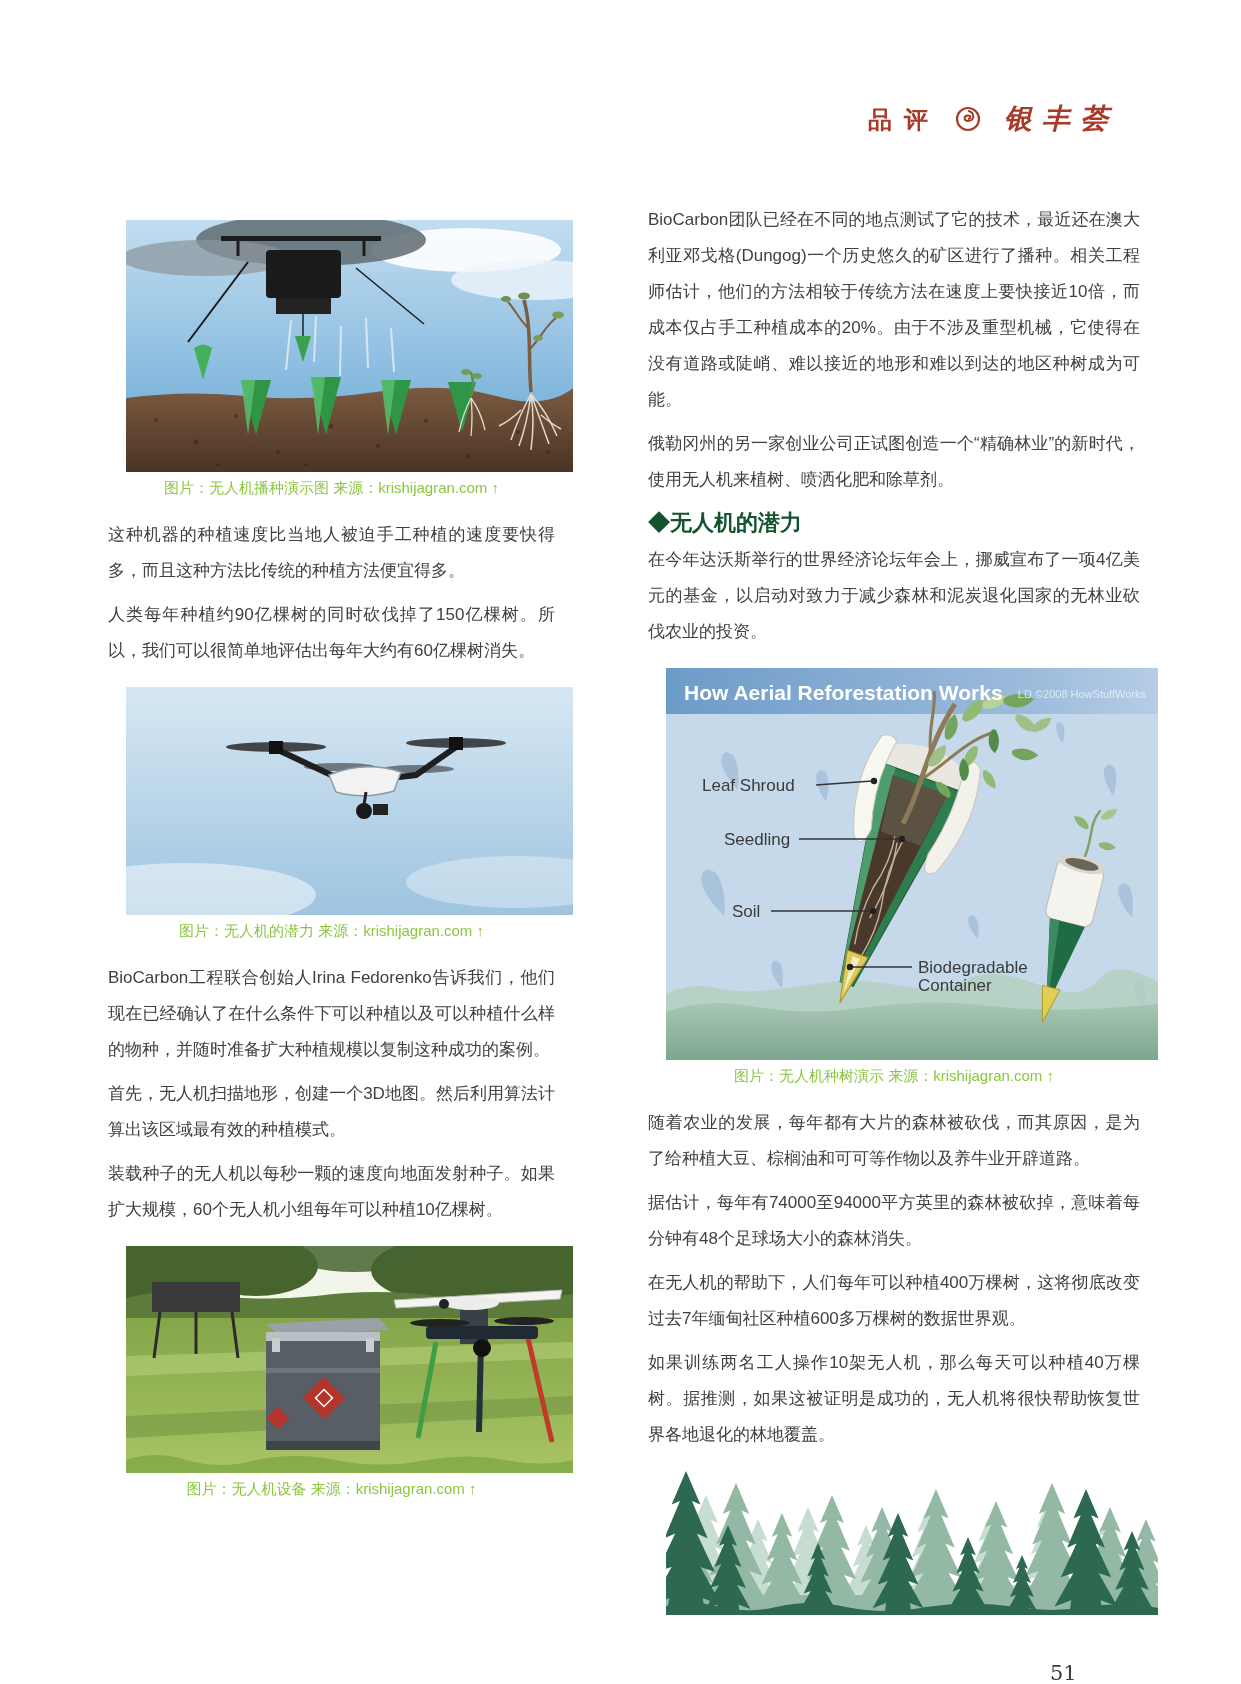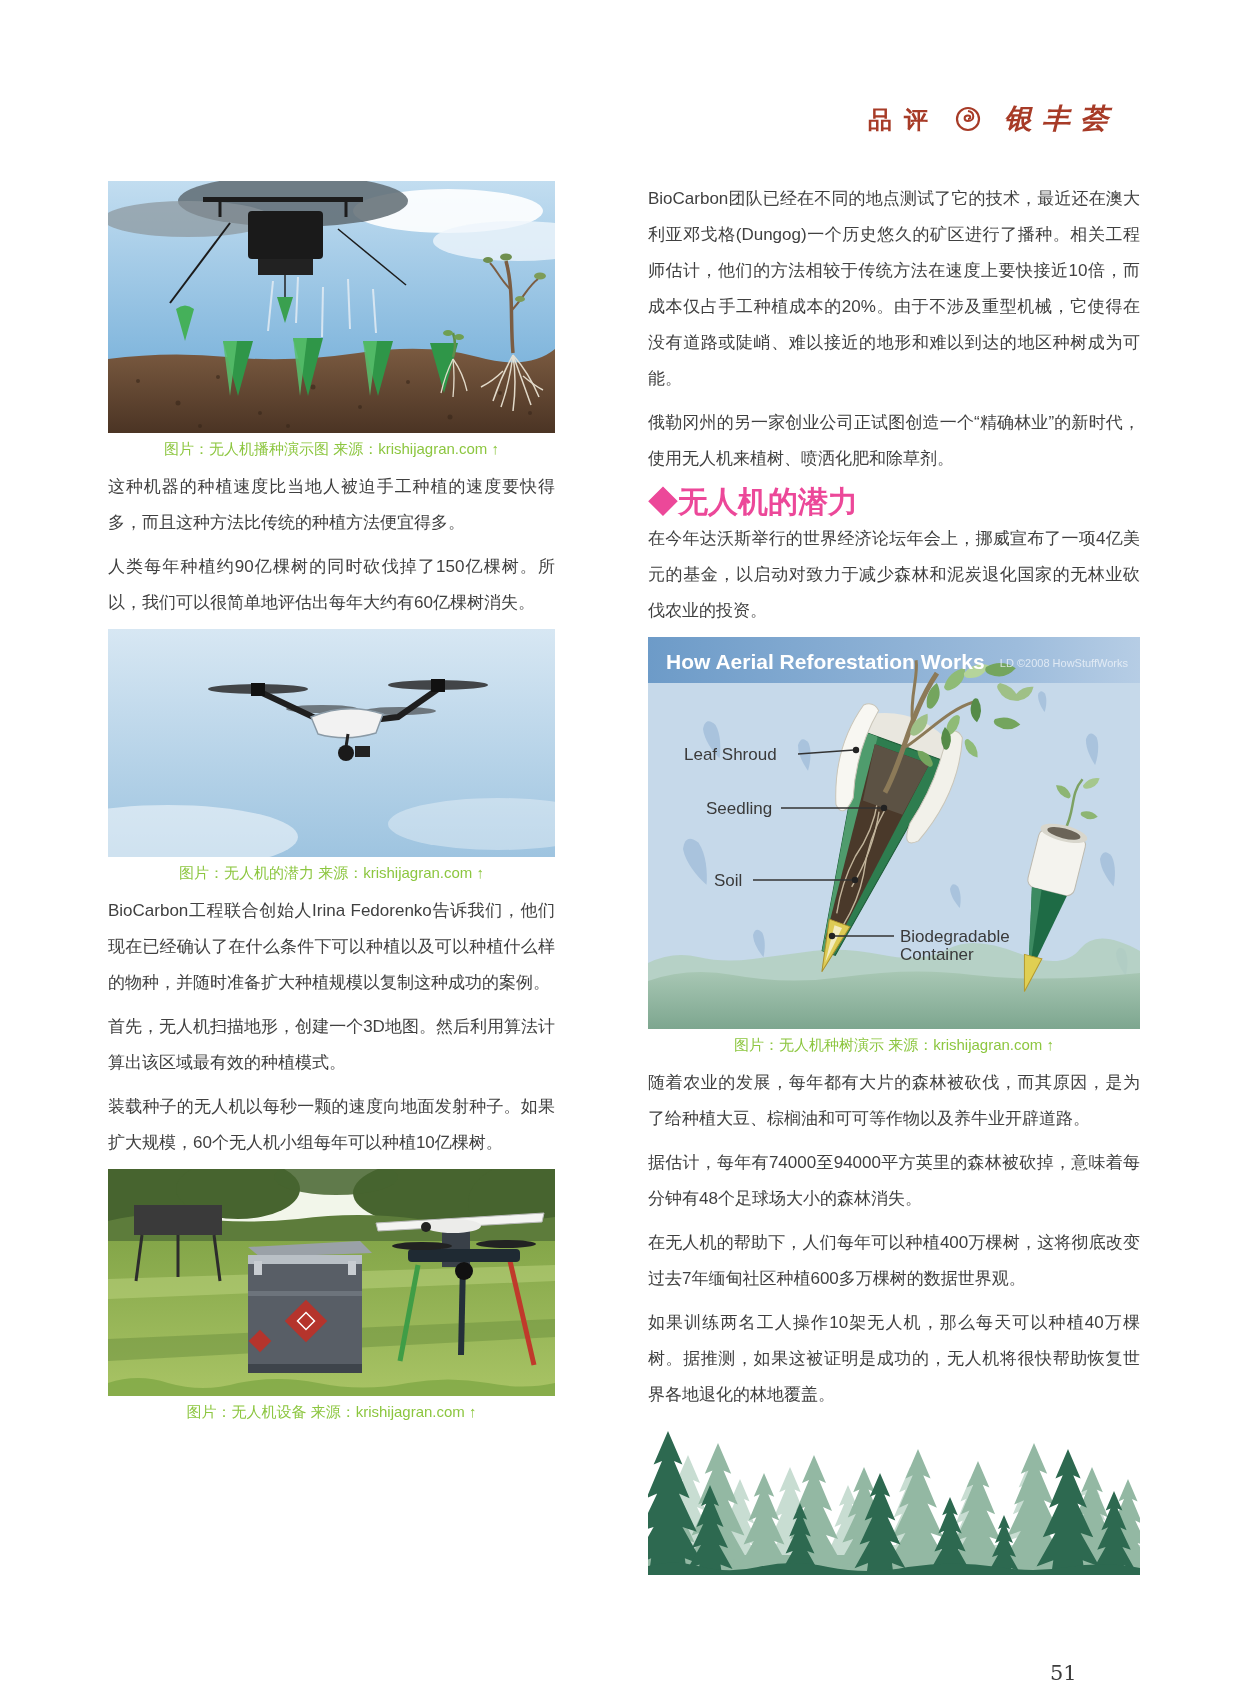--- a/index.html
+++ b/index.html
@@ -4,26 +4,26 @@
 <style>
   html,body{margin:0;padding:0;background:#ffffff;}
   .page{position:relative;width:1241px;height:1684px;background:#fff;overflow:hidden;
         font-family:"Liberation Sans",sans-serif;color:#404040;}
   
   .masthead{position:absolute;left:868px;top:100px;display:flex;align-items:baseline;color:#a73b27;gap:13px;}
   .logo-prefix{font-family:"DejaVu Serif",serif;font-weight:bold;font-size:24px;letter-spacing:12px;}
   .logo-swirl{width:26px;height:26px;margin:0 10px 0 2px;align-self:center;}
   .logo-name{font-family:"DejaVu Serif",serif;font-weight:bold;font-style:italic;font-size:28px;letter-spacing:10px;}
   
-  .col{position:absolute;top:181px;}
+  .col{position:absolute;top:202px;}
   .col-left{left:108px;width:447px;}
   .col-right{left:648px;width:492px;}
   p.body{font-size:17px;line-height:36px;margin:0 0 8px;text-align:justify;}
-  h3.green{font-size:30px;line-height:30px;font-weight:bold;color:#ec4899;margin:10px 0 4px;}
-  figure{margin:0;padding:0;}
+  h3.green{font-size:22px;line-height:30px;font-weight:bold;color:#14532d;margin:10px 0 4px;}
+  figure{margin:18px;padding:0;}
   figure svg{display:block;}
   figcaption{font-size:15px;line-height:22px;color:#8cc63f;text-align:center;margin:5px 0 9px;}
   .forest-fig{margin-top:14px;}
   .page-number{position:absolute;left:1050px;top:1661px;font-family:"DejaVu Serif",serif;
                font-size:21px;color:#3c3c3c;}
   
   .ig-title{font-family:"Liberation Sans",sans-serif;font-weight:bold;font-size:21px;fill:#ffffff;}
   .ig-credit{font-family:"Liberation Sans",sans-serif;font-size:11px;fill:#eef3f9;opacity:.8;}
   .ig-label{font-family:"Liberation Sans",sans-serif;font-size:17px;fill:#3a3a3a;}
 </style>

